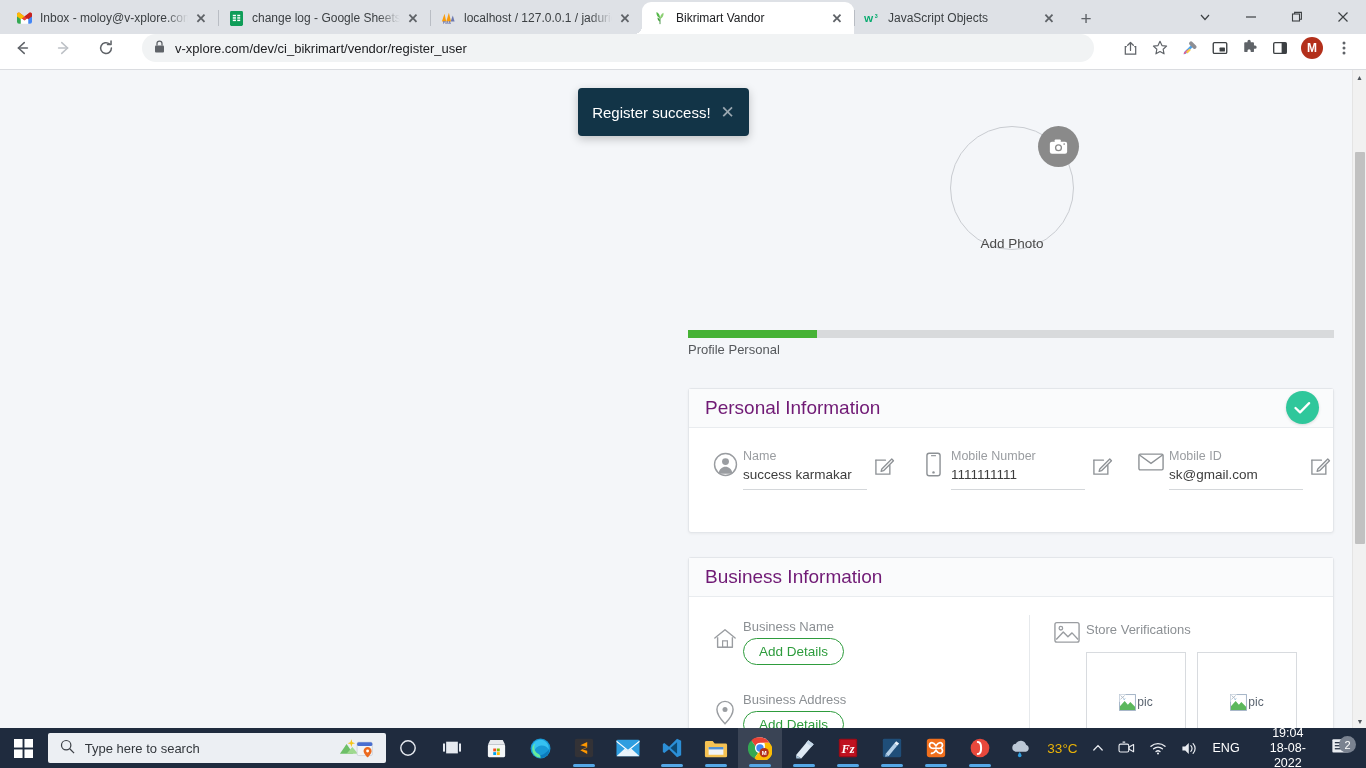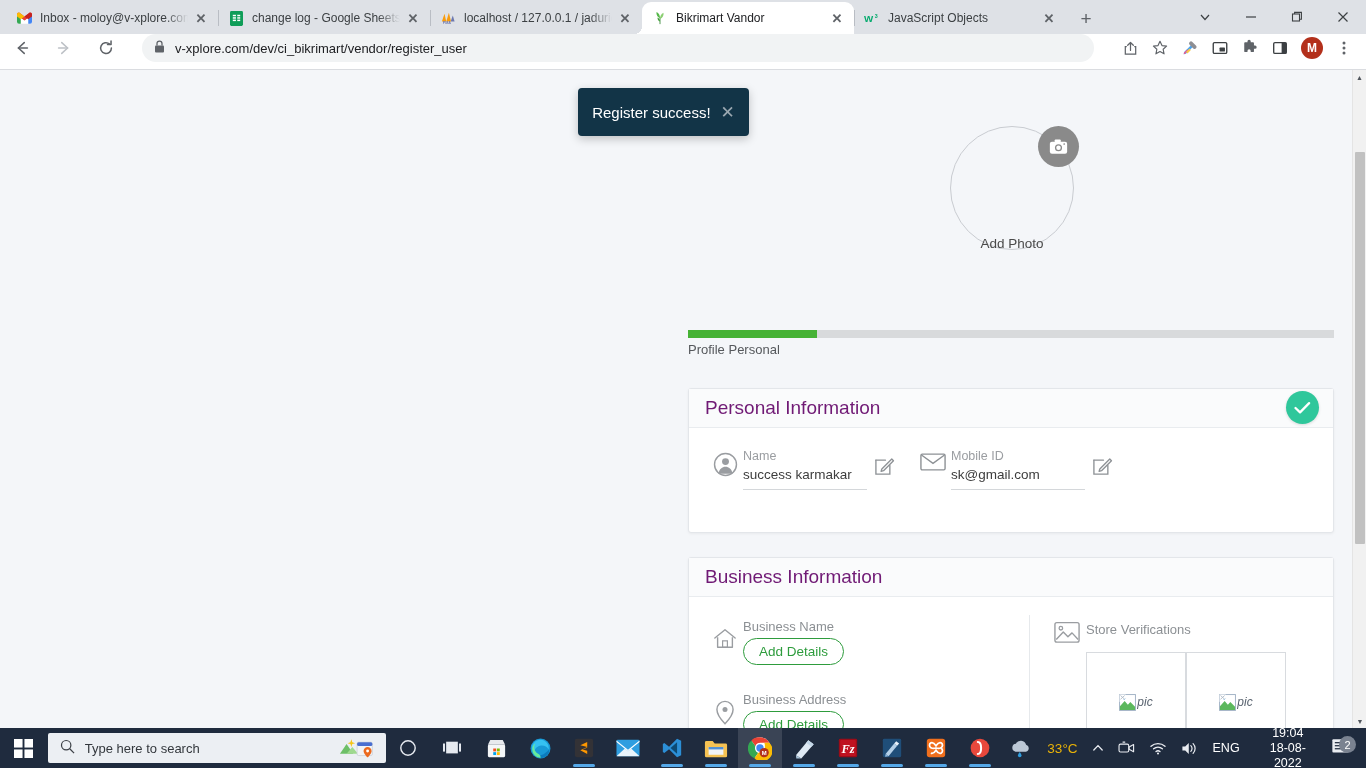--- a/index.html
+++ b/index.html
@@ -175,21 +175,21 @@
   .bi-item .lead-ic { width: 36px; flex: 0 0 36px; display: flex; justify-content: center; padding-top: 8px; }
   .bi-item .lbl { font-size: 13px; color: #8c9094; margin-bottom: 4px; }
   .pill-btn {
     display: inline-flex; align-items: center; justify-content: center;
     height: 27px; padding: 0 15px; border: 1px solid #2e9c3d; border-radius: 14px;
     color: #2e9c3d; font-size: 13.5px; background: #ffffff;
   }
   .sv-head { display: flex; align-items: flex-start; margin-bottom: 8px; }
   .sv-head .lead-ic { width: 38px; flex: 0 0 38px; display: flex; justify-content: center; padding-top: 2px; }
   .sv-head .lbl { font-size: 13px; color: #8c9094; padding-top: 3px; }
-  .sv-boxes { display: flex; padding-left: 38px; font-style: italic; }
+  .sv-boxes { display: flex; gap: 11px; padding-left: 38px; }
   .sv-box { width: 100px; }
   .sv-frame {
     width: 100px; height: 100px; border: 1px solid #d8dbdf; background: #fff;
     display: flex; align-items: center; justify-content: center;
   }
   .broken-img { display: flex; align-items: center; gap: 1px; }
   .broken-img .bi-label { font-size: 12px; color: #5a6470; }
 
   
   .vscroll {
@@ -473,20 +473,40 @@
               </span>
               <span class="pi-edit">
                 <svg width="21" height="21" viewBox="0 0 22 22">
                     <path d="M2 5.4 V20 H16.6 V11" stroke="#8d9195" stroke-width="1.4" fill="none" stroke-linecap="round"></path>
                     <path d="M2 5.4 H12" stroke="#8d9195" stroke-width="1.4" fill="none" stroke-linecap="round"></path>
                     <path d="M8.2 14.6 L18.6 4.2 L20.4 6 L10 16.4 L7.4 17.2 Z" stroke="#8d9195" stroke-width="1.4" fill="none" stroke-linejoin="round"></path>
                   </svg>
               </span>
             </div>
 
+            <div class="pi-field" style="margin-left:14px;">
+              <span class="lead-ic">
+                <svg width="15" height="25" viewBox="0 0 16 26">
+                    <rect x="1" y="1" width="14" height="24" rx="2.4" stroke="#8d9195" stroke-width="1.5" fill="none"></rect>
+                    <line x1="5.4" y1="3.6" x2="10.6" y2="3.6" stroke="#8d9195" stroke-width="1.2"></line>
+                    <circle cx="8" cy="21.4" r="1.3" fill="#8d9195"></circle>
+                  </svg>
+              </span>
+              <span class="pi-text" style="width:134px;">
+                <span class="lbl">Mobile Number</span><br>
+                <span class="val">1111111111</span>
+              </span>
+              <span class="pi-edit">
+                <svg width="21" height="21" viewBox="0 0 22 22">
+                    <path d="M2 5.4 V20 H16.6 V11" stroke="#8d9195" stroke-width="1.4" fill="none" stroke-linecap="round"></path>
+                    <path d="M2 5.4 H12" stroke="#8d9195" stroke-width="1.4" fill="none" stroke-linecap="round"></path>
+                    <path d="M8.2 14.6 L18.6 4.2 L20.4 6 L10 16.4 L7.4 17.2 Z" stroke="#8d9195" stroke-width="1.4" fill="none" stroke-linejoin="round"></path>
+                  </svg>
+              </span>
+            </div>
 
             <div class="pi-field" style="margin-left:14px;">
               <span class="lead-ic">
                 <svg width="26" height="20" viewBox="0 0 28 21">
                     <rect x="1" y="2" width="26" height="17" rx="1.4" stroke="#8d9195" stroke-width="1.5" fill="none"></rect>
                     <path d="M1.6 3 L14 12 L26.4 3" stroke="#8d9195" stroke-width="1.5" fill="none"></path>
                   </svg>
               </span>
               <span class="pi-text" style="width:134px;">
                 <span class="lbl">Mobile ID</span><br>

